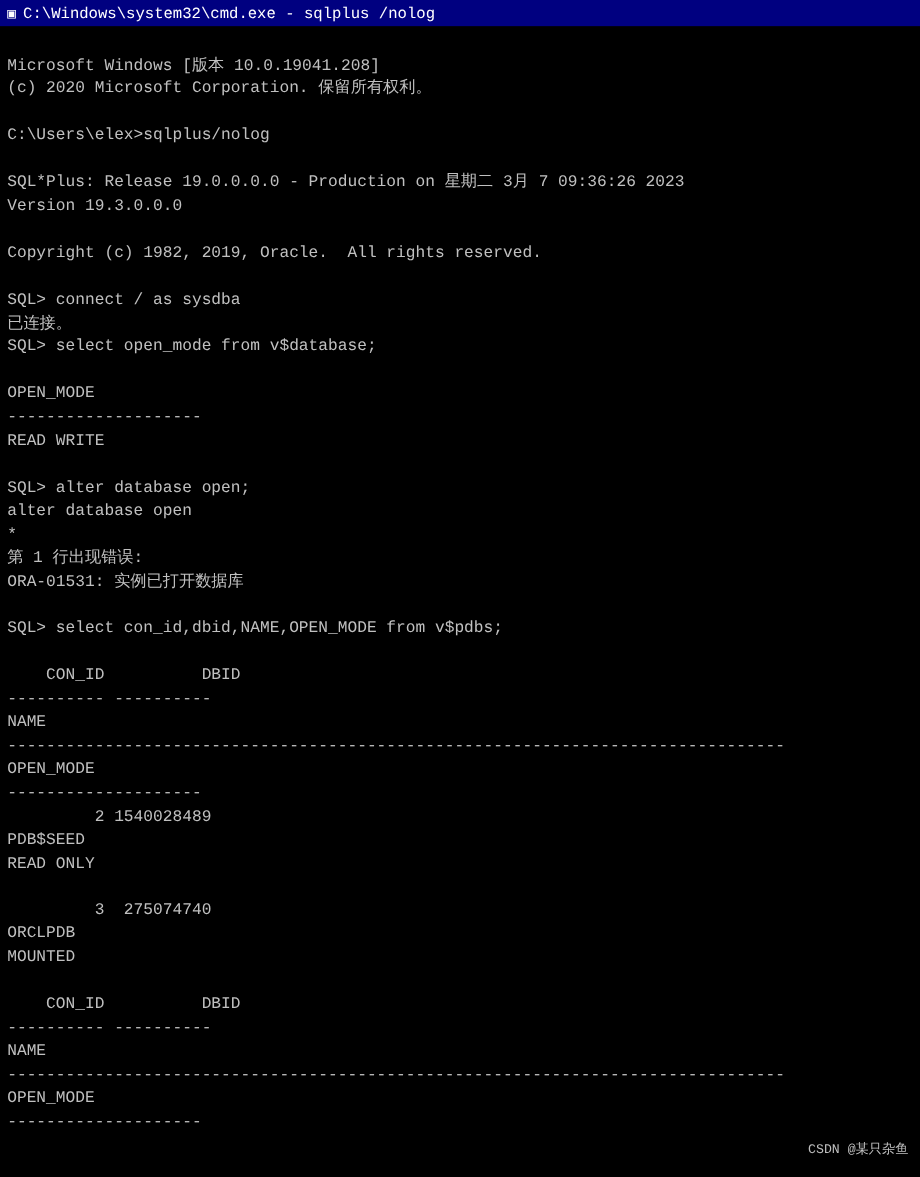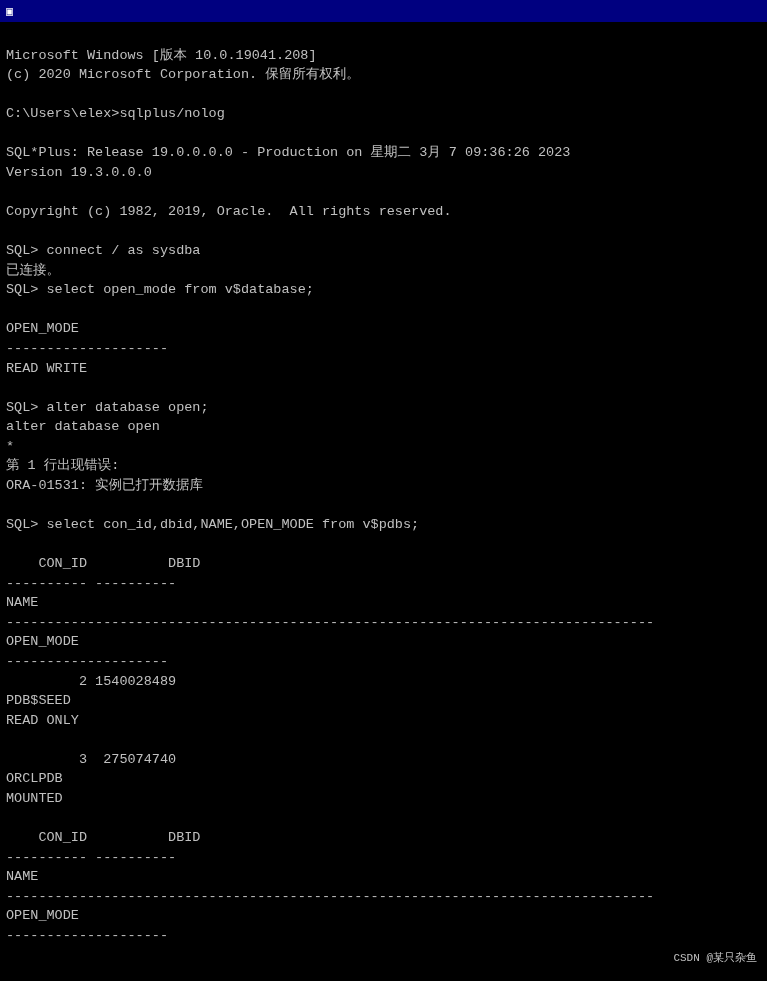--- a/index.html
+++ b/index.html
@@ -54,18 +54,19 @@
       color: #C0C0C0;
       font-size: 11px;
       font-family: 'Courier New', Consolas, monospace;
     }
   </style>
 </head>
 <body>
 
 <div class="title-bar">
   <span class="title-bar-icon">▣</span>
+  <span>C:\Windows\system32\cmd.exe - sqlplus /nolog</span>
 </div>
 
 <div class="terminal" id="terminal-content">
 <span class="line">Microsoft Windows [版本 10.0.19041.208]</span><span class="line">(c) 2020 Microsoft Corporation. 保留所有权利。</span><span class="line">&nbsp;</span><span class="line">C:\Users\elex&gt;sqlplus/nolog</span><span class="line">&nbsp;</span><span class="line">SQL*Plus: Release 19.0.0.0.0 - Production on 星期二 3月 7 09:36:26 2023</span><span class="line">Version 19.3.0.0.0</span><span class="line">&nbsp;</span><span class="line">Copyright (c) 1982, 2019, Oracle.  All rights reserved.</span><span class="line">&nbsp;</span><span class="line">SQL&gt; connect / as sysdba</span><span class="line">已连接。</span><span class="line">SQL&gt; select open_mode from v$database;</span><span class="line">&nbsp;</span><span class="line">OPEN_MODE</span><span class="line">--------------------</span><span class="line">READ WRITE</span><span class="line">&nbsp;</span><span class="line">SQL&gt; alter database open;</span><span class="line">alter database open</span><span class="line">*</span><span class="line">第 1 行出现错误:</span><span class="line">ORA-01531: 实例已打开数据库</span><span class="line">&nbsp;</span><span class="line">SQL&gt; select con_id,dbid,NAME,OPEN_MODE from v$pdbs;</span><span class="line">&nbsp;</span><span class="line">    CON_ID          DBID</span><span class="line">---------- ----------</span><span class="line">NAME</span><span class="line">--------------------------------------------------------------------------------</span><span class="line">OPEN_MODE</span><span class="line">--------------------</span><span class="line">         2 1540028489</span><span class="line">PDB$SEED</span><span class="line">READ ONLY</span><span class="line">&nbsp;</span><span class="line">         3  275074740</span><span class="line">ORCLPDB</span><span class="line">MOUNTED</span><span class="line">&nbsp;</span><span class="line">    CON_ID          DBID</span><span class="line">---------- ----------</span><span class="line">NAME</span><span class="line">--------------------------------------------------------------------------------</span><span class="line">OPEN_MODE</span><span class="line">--------------------</span><span class="line">&nbsp;</span><span class="line">&nbsp;</span></div>
 
 <div class="watermark">CSDN @某只杂鱼</div>
 
 </body></html>

